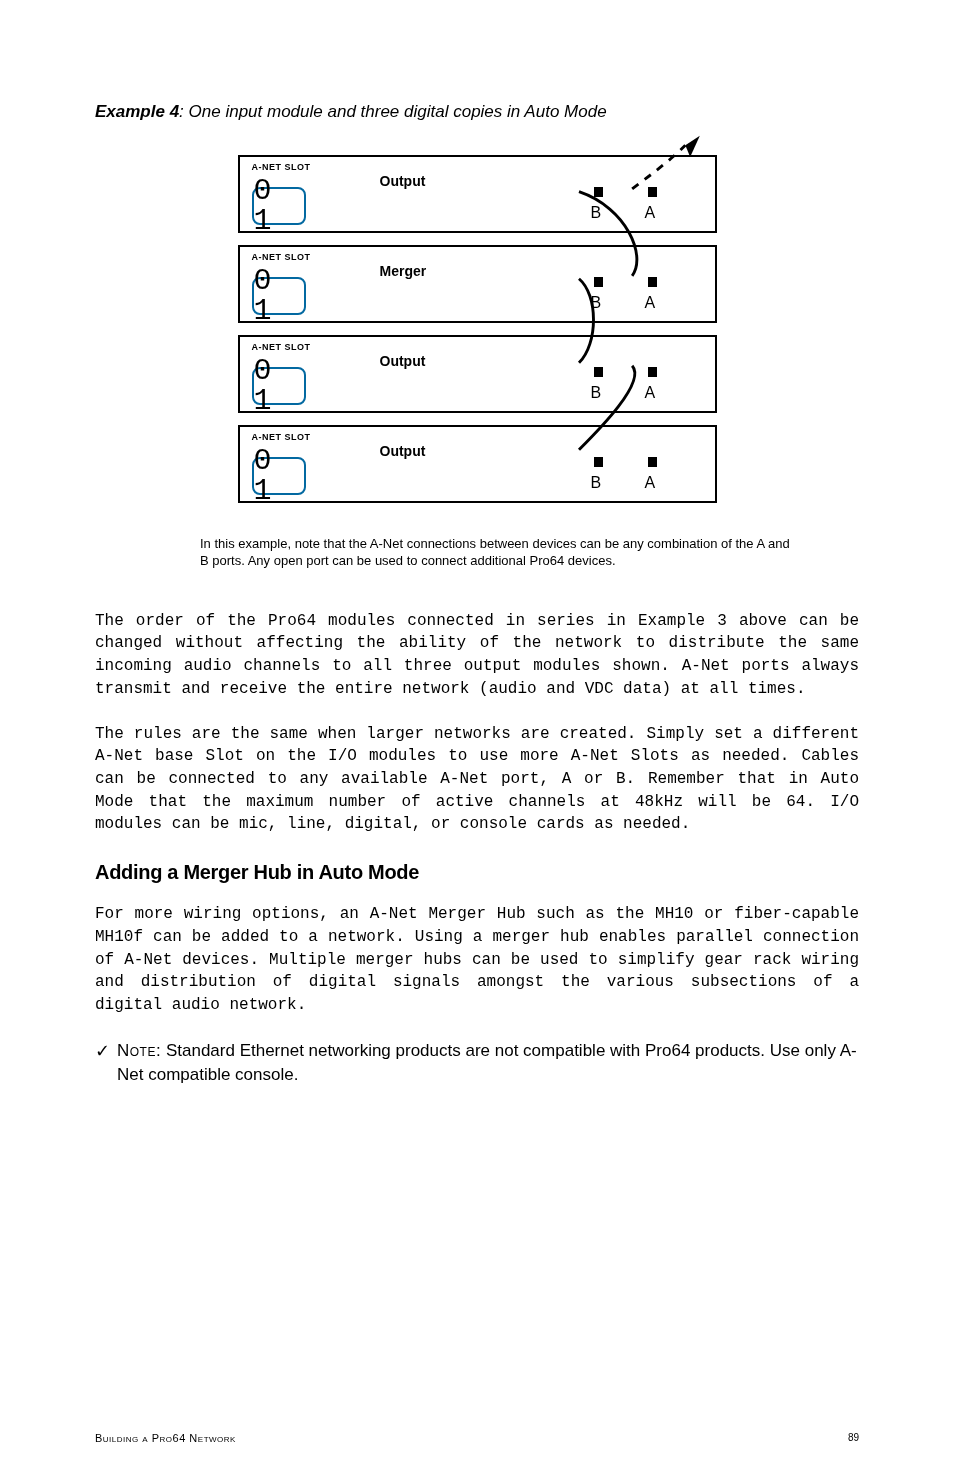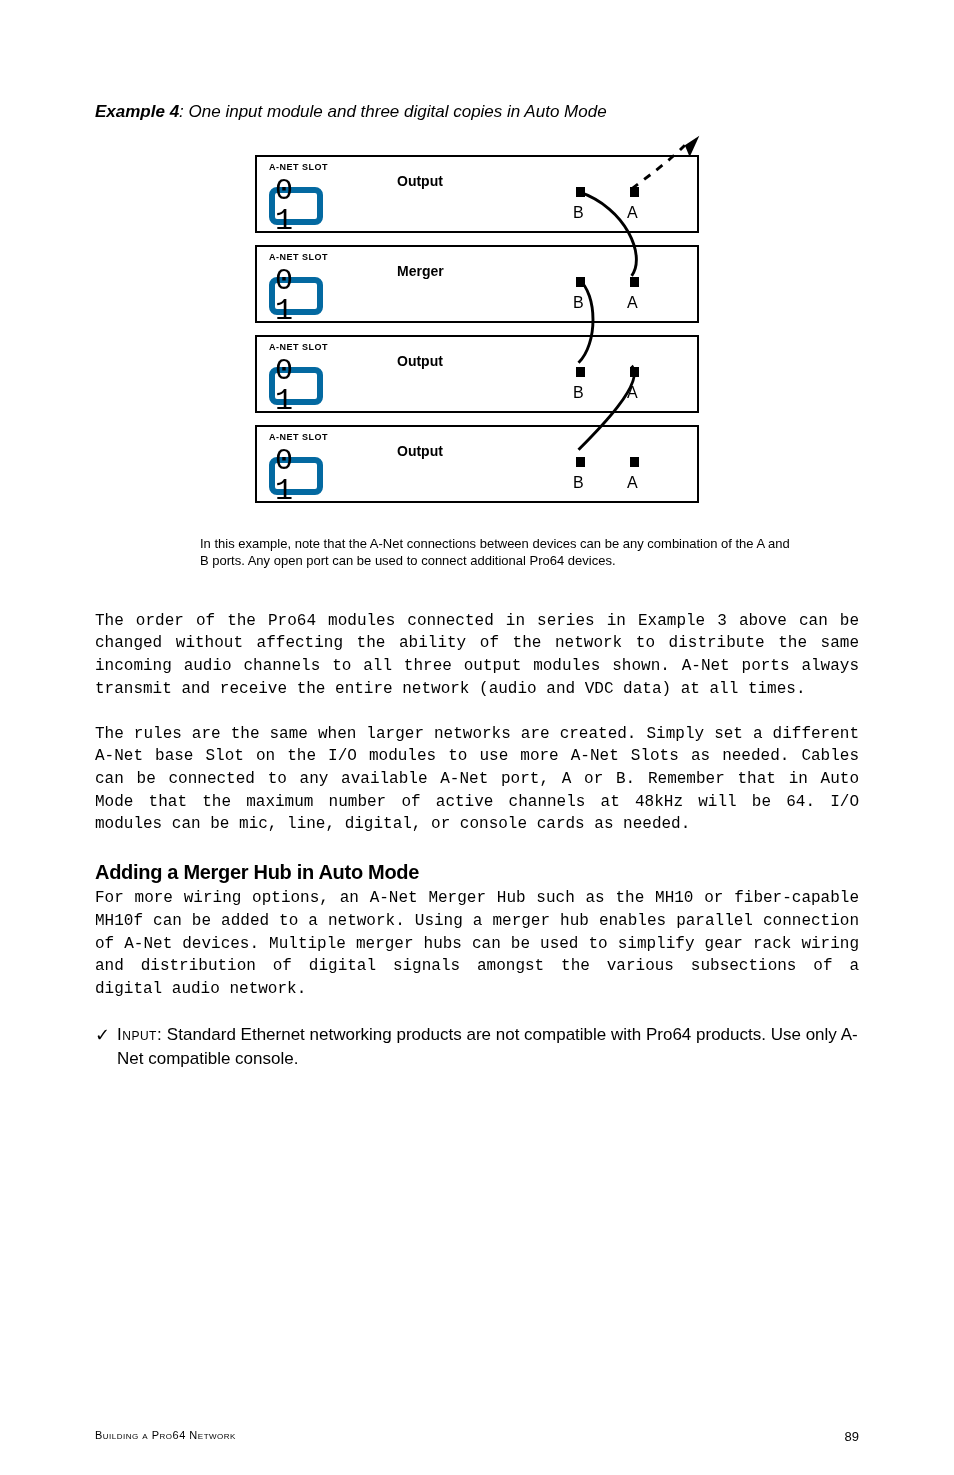--- a/index.html
+++ b/index.html
@@ -15,36 +15,36 @@
     line-height: 1.45;
   }
   .example-title {
     font-style: italic;
     margin-bottom: 30px;
     font-family: Arial, Helvetica, sans-serif;
     font-size: 17px;
   }
   .example-title .bold { font-weight: bold; font-style: italic; }
   .diagram-wrap {
-    width: 444px;
+    width: 479px;
     margin: 0 auto 32px auto;
     position: relative;
   }
   .module {
     border: 2px solid #000;
     height: 78px;
     display: flex;
     align-items: center;
     padding: 0 12px;
     position: relative;
     margin-bottom: 12px;
     font-family: Arial, Helvetica, sans-serif;
   }
   .slot-box {
-    border: 6px solid #0369a1;
+    border: 2px solid #0369a1;
     border-radius: 8px;
     width: 54px;
     height: 38px;
     display: flex;
     align-items: center;
     justify-content: center;
     font-family: "Courier New", monospace;
     font-size: 28px;
     letter-spacing: 2px;
     position: absolute;
@@ -118,20 +118,21 @@
     margin-bottom: 22px;
     font-family: Liberation Mono, monospace;
     font-size: 16px;
     line-height: 1.42;
   }
   .section-heading {
     font-family: Arial, Helvetica, sans-serif;
     font-weight: bold;
     font-size: 20px;
     margin-top: 12px;
+    margin-bottom: 16px;
     letter-spacing: -0.3px;
   }
   .note-row {
     display: flex;
     align-items: flex-start;
     font-family: Arial, Helvetica, sans-serif;
     font-size: 17px;
     line-height: 1.42;
     margin-top: 8px;
   }
@@ -150,21 +151,21 @@
     position: absolute;
     bottom: 28px;
     left: 95px;
     right: 95px;
     display: flex;
     justify-content: space-between;
     font-family: Arial, Helvetica, sans-serif;
     font-size: 11px;
   }
   .footer-left { font-variant: small-caps; letter-spacing: 0.5px; }
-  .footer-right { font-size: 13px; margin-left: 31px; }
+  .footer-right { font-size: 10px; margin-left: 31px; }
 </style>
 </head>
 <body>
 
 <div class="example-title">
   <span class="bold">Example 4</span><span>:  One input module and three digital copies in Auto Mode</span>
 </div>
 
 <div class="diagram-wrap">
 
@@ -246,21 +247,21 @@
 <p class="body-para">The order of the Pro64 modules connected in series in Example 3 above can be changed without affecting the ability of the network to distribute the same incoming audio channels to all three output modules shown. A-Net ports always transmit and receive the entire network (audio and VDC data) at all times.</p>
 <p class="body-para">The rules are the same when larger networks are created. Simply set a different A-Net base Slot on the I/O modules to use more A-Net Slots as needed. Cables can be connected to any available A-Net port, A or B. Remember that in Auto Mode that the maximum number of active channels at 48kHz will be 64. I/O modules can be mic, line, digital, or console cards as needed.</p>
 
 <h2 class="section-heading">Adding a Merger Hub in Auto Mode</h2>
 
 <p class="body-para">For more wiring options, an A-Net Merger Hub such as the MH10 or fiber-capable MH10f can be added to a network. Using a merger hub enables parallel connection of A-Net devices. Multiple merger hubs can be used to simplify gear rack wiring and distribution of digital signals amongst the various subsections of a digital audio network.</p>
 
 <div class="note-row">
   <div class="note-check">✓</div>
   <div class="note-text">
-    <span class="note-label">Input:</span>
+    <span class="note-label">Note:</span>
     <span>Standard Ethernet networking products are not compatible with Pro64 products. Use only A-Net compatible console.</span>
   </div>
 </div>
 
 <div class="footer">
   <span class="footer-left">Building a Pro64 Network</span>
   <span class="footer-right">89</span>
 </div>
 
 </body></html>

